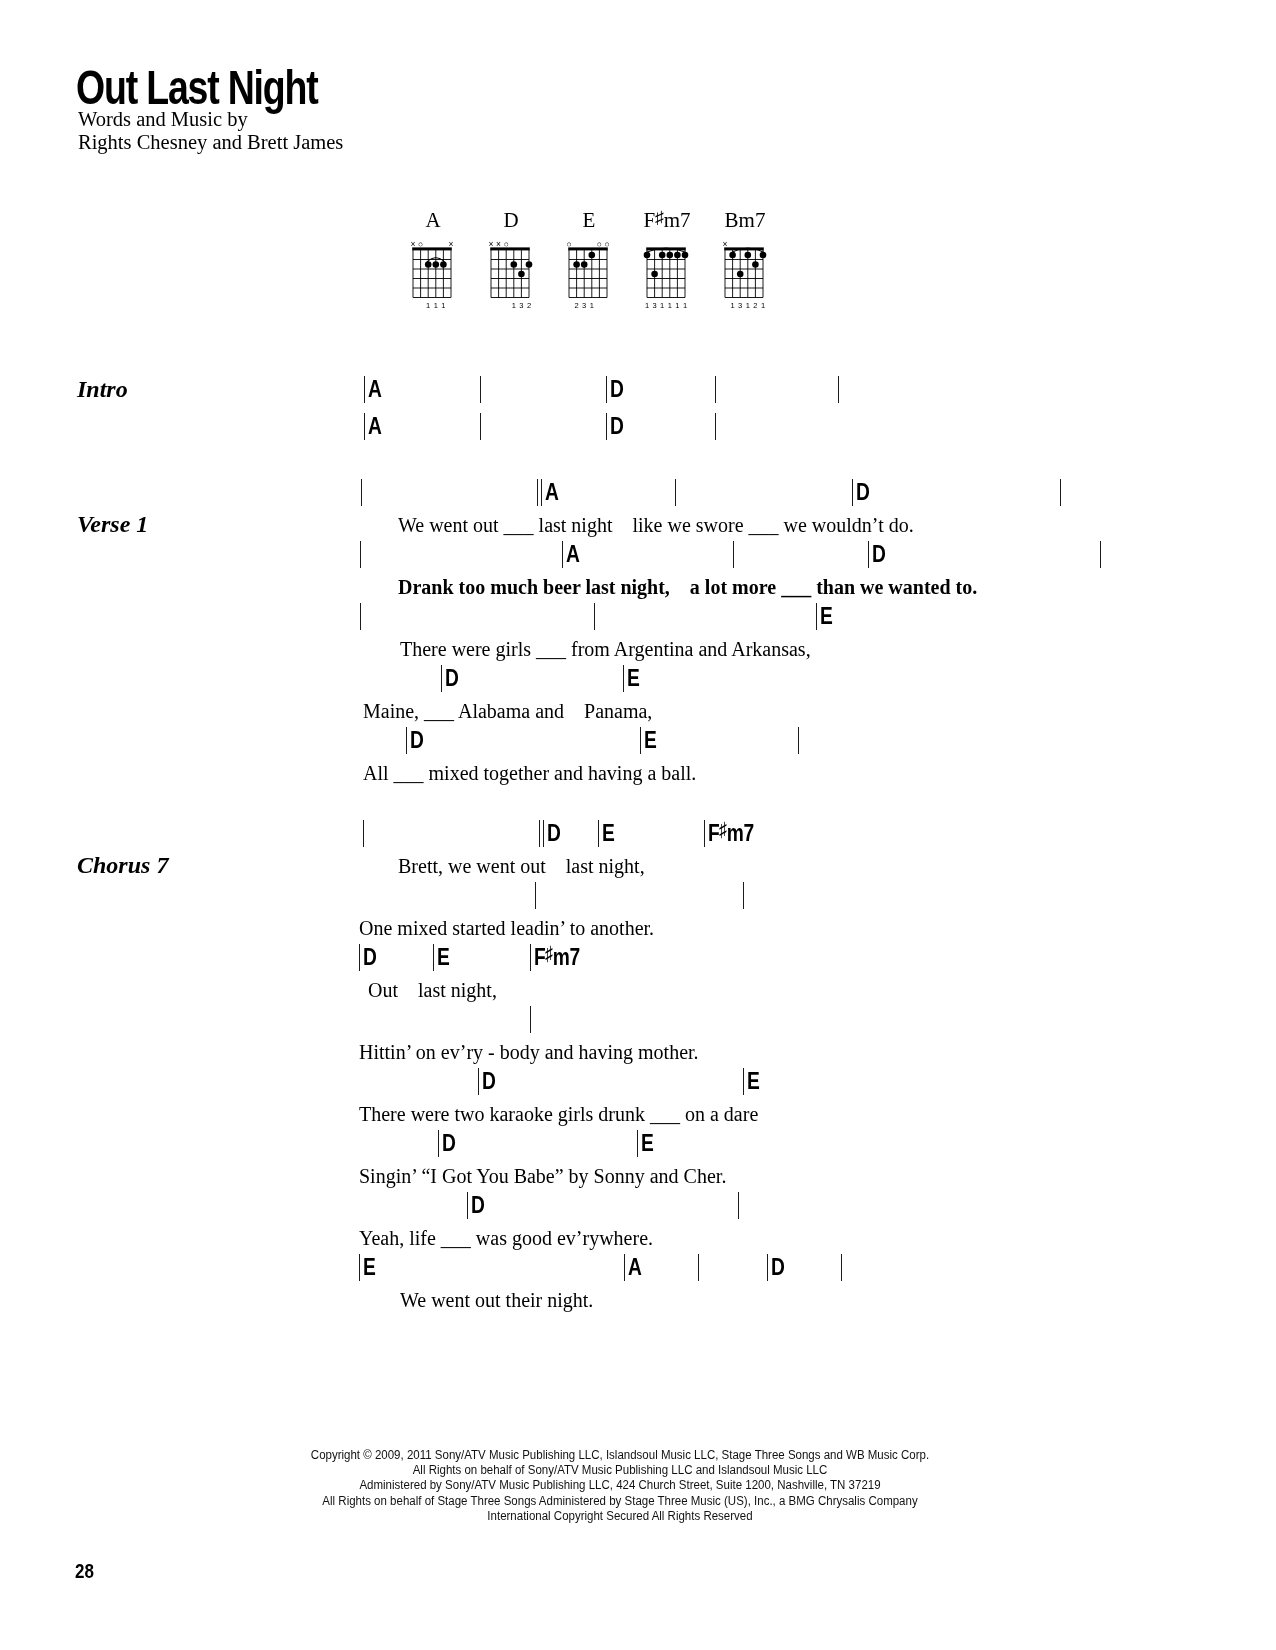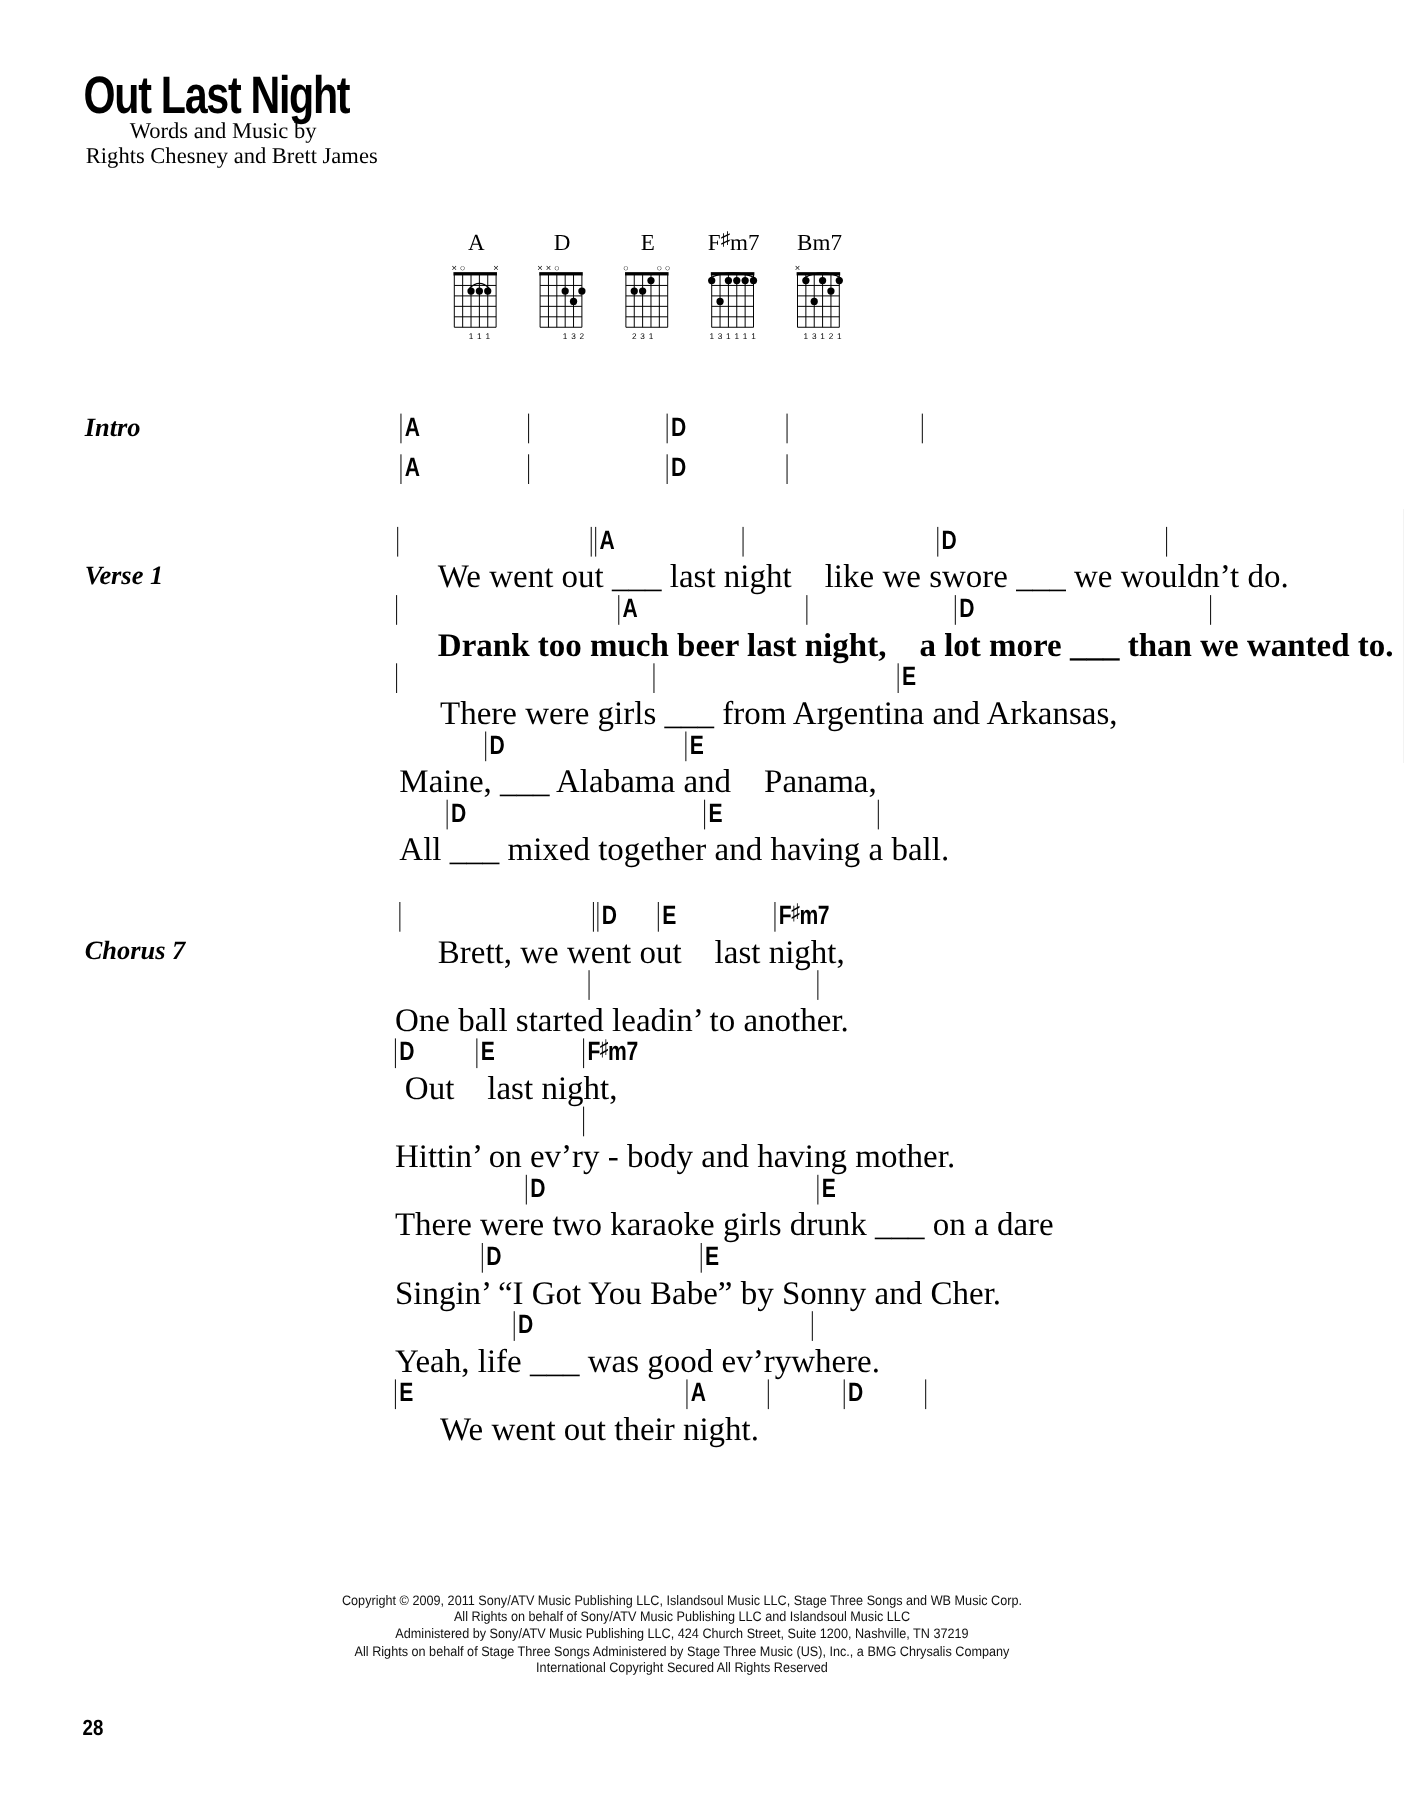--- a/index.html
+++ b/index.html
@@ -1,35 +1,35 @@
 <!DOCTYPE html>
 <html><head>
 <meta charset="utf-8">
 <style>
   html,body{margin:0;padding:0;background:#e8e8e8;}
   .page{position:relative;width:1276px;height:1650px;background:#ffffff;color:#000;
         font-family:"Liberation Serif",serif;overflow:hidden;margin:0 auto;}
   .title{position:absolute;left:76px;top:60px;font-family:"Liberation Sans",sans-serif;
          font-weight:700;font-size:48px;letter-spacing:-1.5px;transform:scaleX(.78);
          transform-origin:0 0;white-space:nowrap;}
-  .credit1{position:absolute;left:78px;top:108px;font-size:20.5px;white-space:nowrap;margin-left:40px;}
+  .credit1{position:absolute;left:78px;top:108px;font-size:20.5px;white-space:nowrap;}
   .credit2{position:absolute;left:78px;top:131px;font-size:20.5px;white-space:nowrap;}
   .diagram-label{position:absolute;top:208px;font-size:21px;transform:translateX(-50%);
                  white-space:nowrap;}
   .diagram-svg{position:absolute;top:236px;}
   .section-label{position:absolute;left:77px;font-weight:700;font-style:italic;font-size:24px;
                  white-space:nowrap;}
   .chord-line{position:absolute;left:0;width:100%;height:0;}
   .token{position:absolute;top:0;display:flex;align-items:flex-start;}
   .bar{width:1.4px;height:27px;background:#1c1c1c;display:inline-block;flex:0 0 auto;}
   .bar.second{margin-left:2.2px;}
   .chord-sym{font-family:"Liberation Sans",sans-serif;font-weight:700;font-size:24px;
              line-height:26px;margin-left:3px;letter-spacing:-.5px;transform:scaleX(.8);
              transform-origin:0 0;white-space:nowrap;}
-  .lyric{position:absolute;font-size:30px;white-space:pre;line-height:28px;}
+  .lyric{position:absolute;font-size:20px;white-space:pre;line-height:28px;}
   .sharp{font-size:.82em;position:relative;top:-.24em;}
   .copyright{position:absolute;left:0;top:1448px;width:1240px;text-align:center;
              font-family:"Liberation Sans",sans-serif;font-size:12.5px;line-height:15.2px;
              transform:scaleX(.92);transform-origin:620px 0;color:#111;}
   .pagenum{position:absolute;left:75px;top:1560px;font-family:"Liberation Sans",sans-serif;
            font-weight:700;font-size:20px;transform:scaleX(.85);transform-origin:0 0;}
 </style>
 </head>
 <body>
 
@@ -306,21 +306,21 @@
       </div>
       <div class="lyric" style="left: 398px; top: 852px;">Brett, we went out    last night,</div>
       <div class="chord-line" style="top: 882px;">
         <span class="token" style="left: 535px;">
           <span class="bar"></span>
         </span>
         <span class="token" style="left: 743px;">
           <span class="bar"></span>
         </span>
       </div>
-      <div class="lyric" style="left: 359px; top: 914px;">One ball started leadin’ to another.</div>
+      <div class="lyric" style="left: 359px; top: 914px;">One mixed started leadin’ to another.</div>
       <div class="chord-line" style="top: 944px;">
         <span class="token" style="left: 359px;">
           <span class="bar"></span>
           <span class="chord-sym">D</span>
         </span>
         <span class="token" style="left: 433px;">
           <span class="bar"></span>
           <span class="chord-sym">E</span>
         </span>
         <span class="token" style="left: 530px;">

